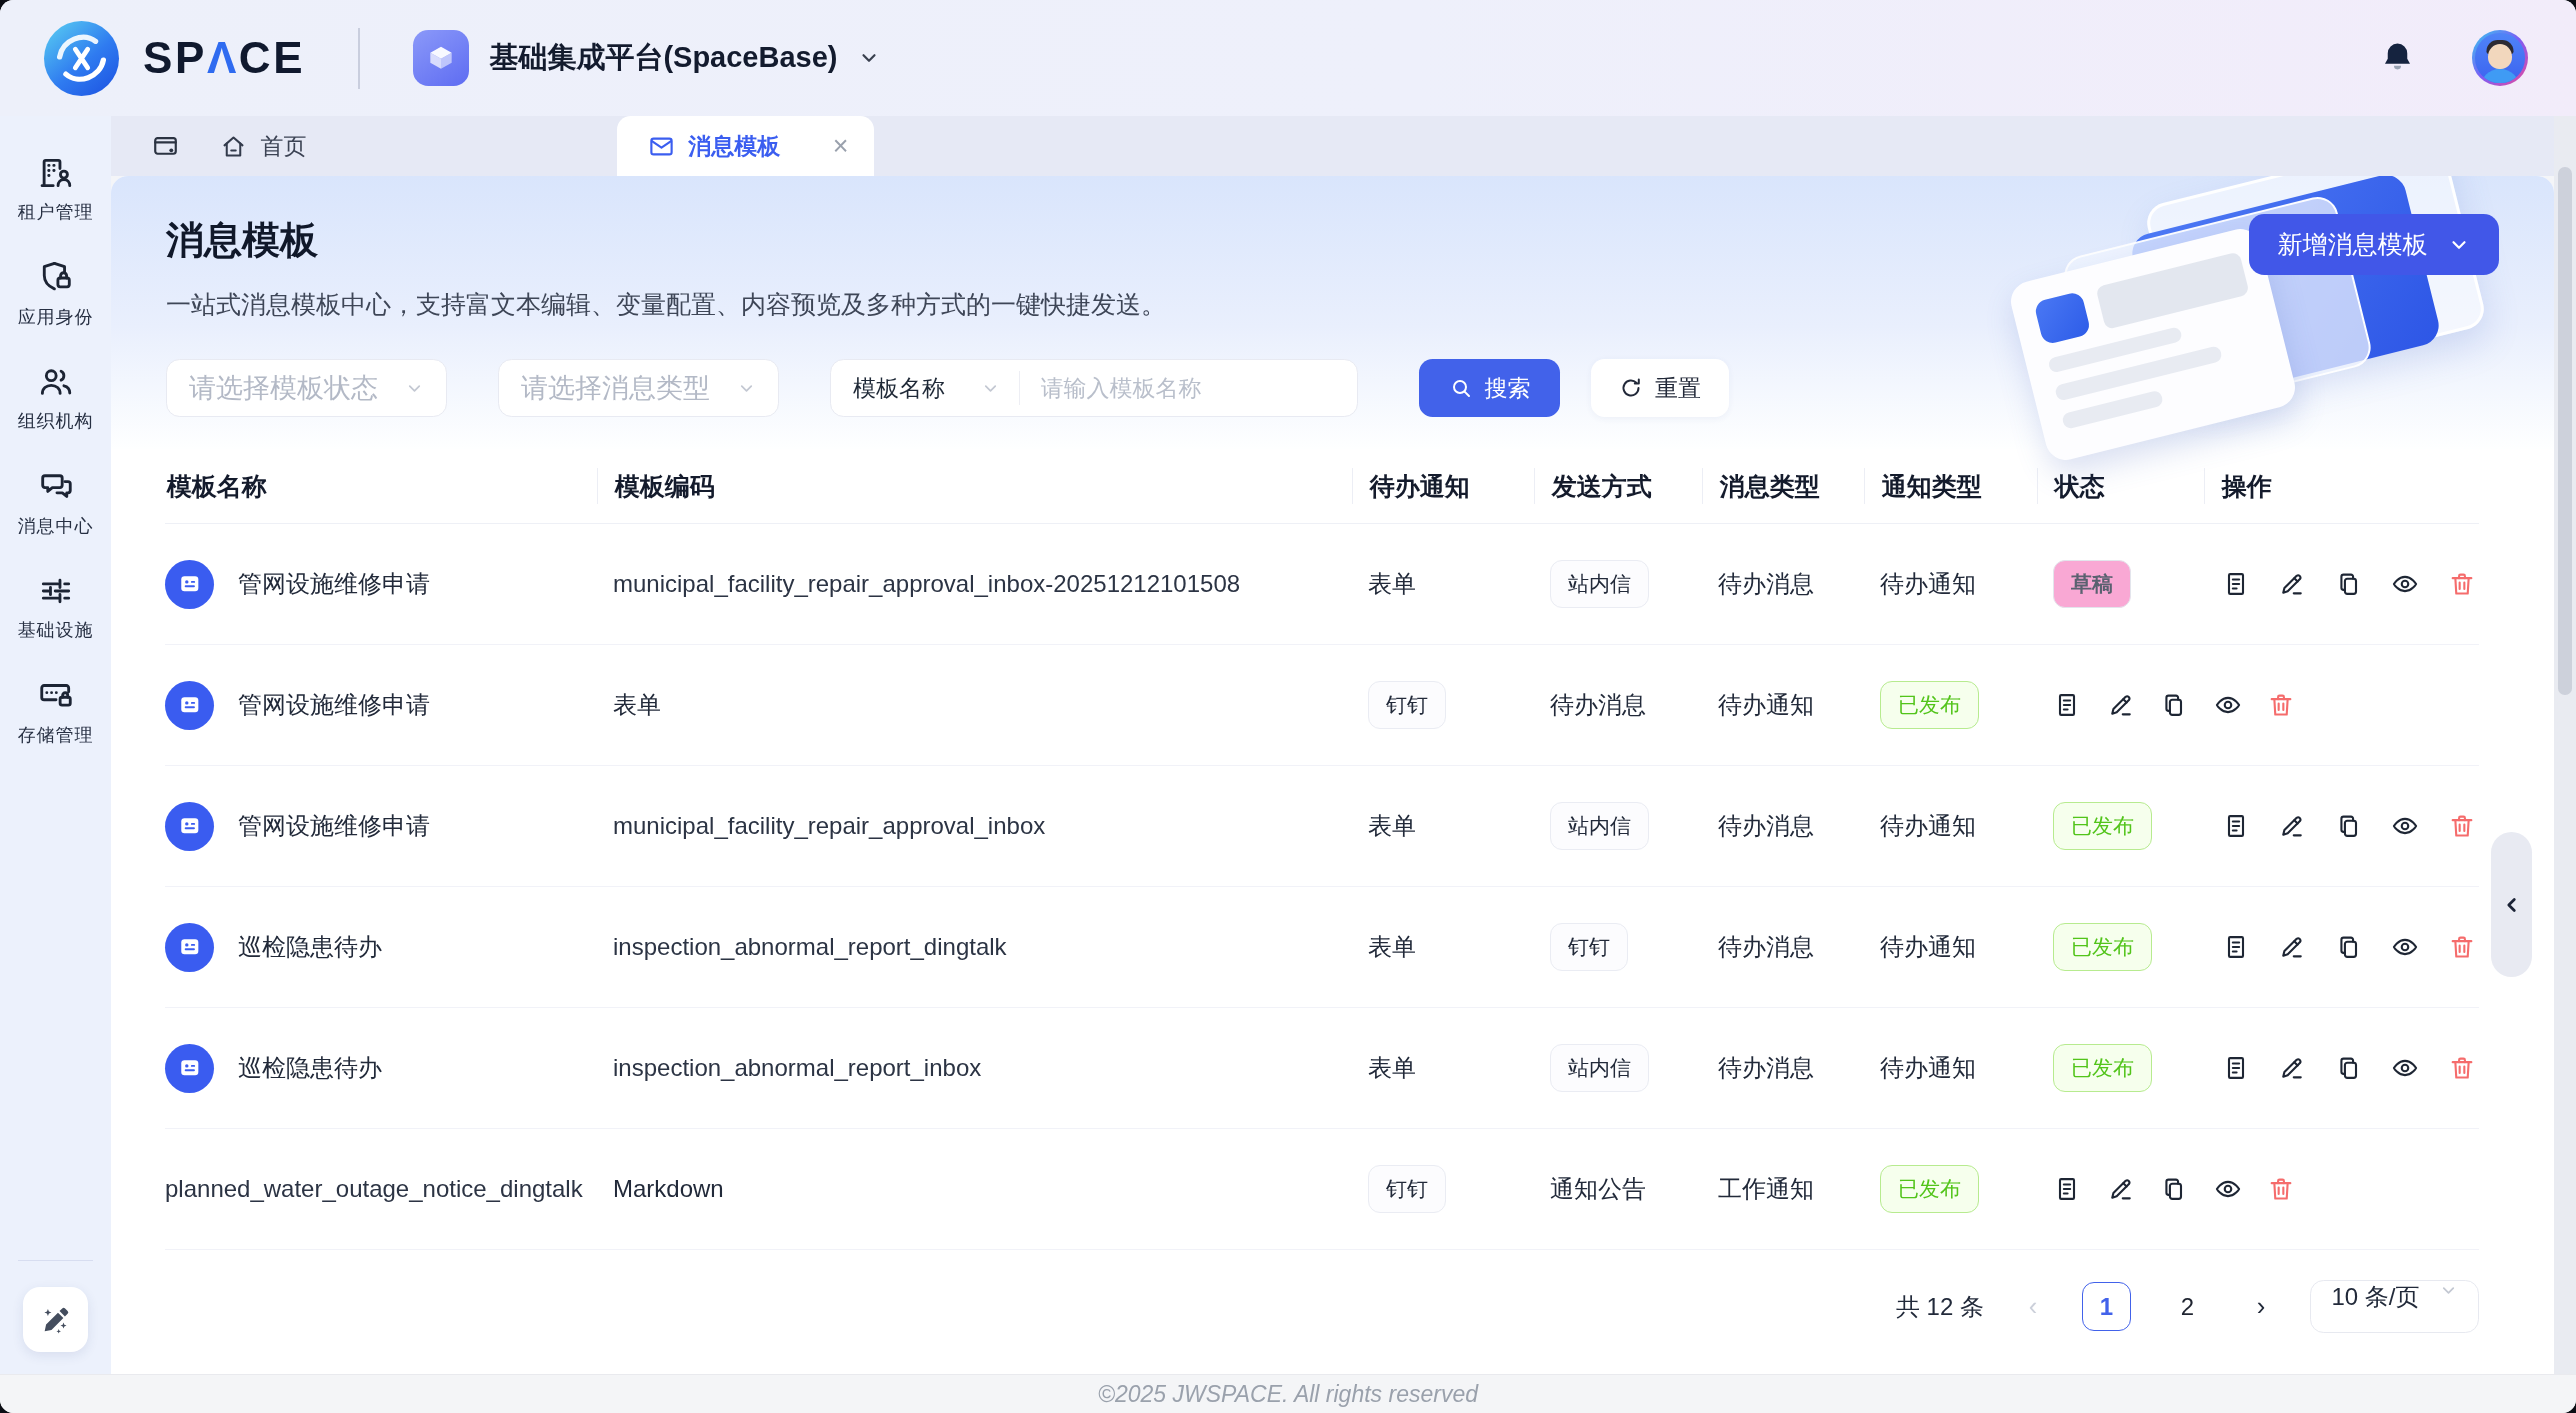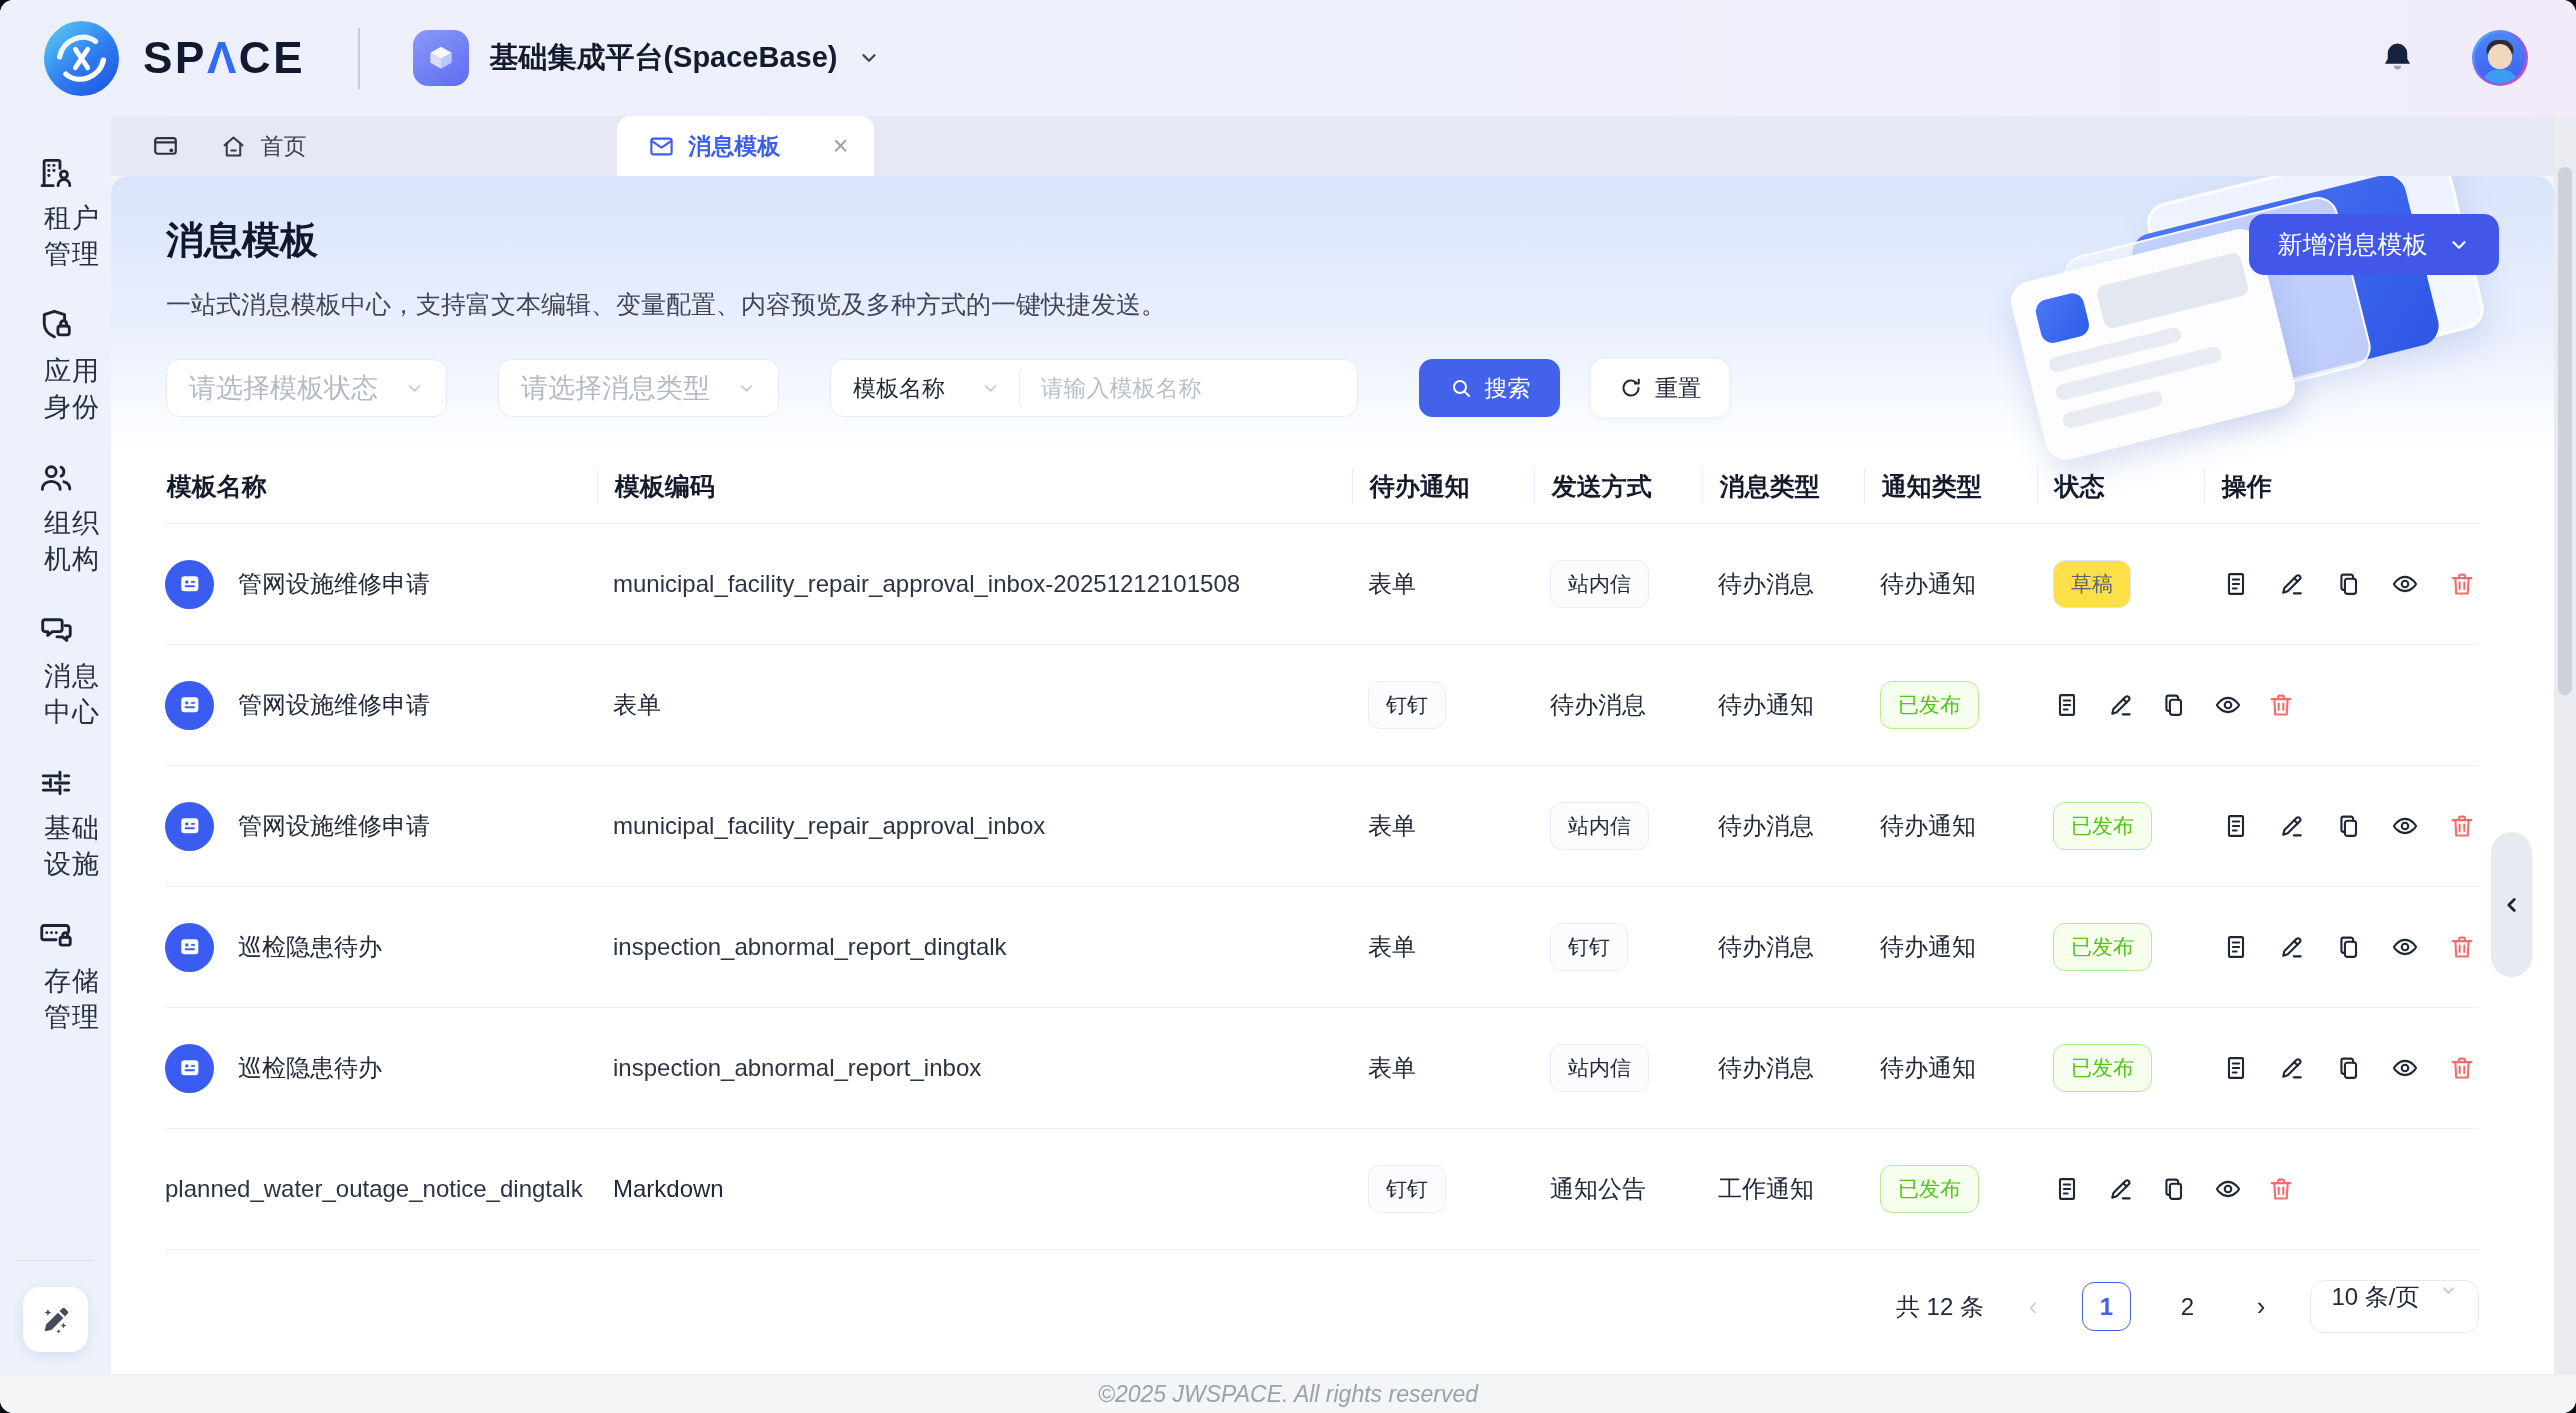--- a/index.html
+++ b/index.html
@@ -34,21 +34,21 @@
                  border-radius:19px 19px 0 0; background:#3f9bf4; }
 
   
   .shell { flex:1; display:flex; min-height:0; position:relative; }
 
   
   .sidebar { width:111px; flex:0 0 111px; background:#ecf1fc; display:flex; flex-direction:column; align-items:center;
              padding:20.5px 0 22px; }
   .side-item { display:flex; flex-direction:column; align-items:center; gap:8.5px; padding:17px 0; cursor:pointer; width:100%; }
   .side-item svg { width:38px; height:38px; color:#1c2434; }
-  .side-label { font-size:27px; color:#273043; letter-spacing:0.9px;margin-left:44px; }
+  .side-label { font-size:18px; color:#273043; letter-spacing:0.9px; }
   .side-bottom { margin-top:auto; display:flex; flex-direction:column; align-items:center; width:100%; }
   .side-sep { width:75px; height:1.7px; background:#d7ddf0; margin-bottom:25.6px; }
   .magic-btn { width:65px; height:65px; border-radius:17px; background:#ffffff; box-shadow:0 3.4px 12px rgba(40,60,120,.10);
                display:flex; align-items:center; justify-content:center; cursor:pointer; }
   .magic-btn svg { width:34px; height:34px; color:#444d5e; }
 
   
   .main { flex:1; display:flex; flex-direction:column; min-width:0; position:relative; padding-right:22px; }
   .tabbar { height:60px; flex:0 0 60px; background:#e6e9f5; display:flex; align-items:flex-end; padding-left:29px; }
   .tabbar-inner { display:flex; align-items:center; height:60px; }
@@ -113,21 +113,21 @@
   .cell { font-size:24px; color:#222a3a; }
   .cell-name { display:flex; align-items:center; gap:24px; }
   .row-icon { width:49px; height:49px; border-radius:50%; display:flex; align-items:center; justify-content:center; flex:0 0 49px; }
   .icon-card { background:#3a5cf0; }
   .icon-speaker { background:#f4b41f; }
   .row-icon svg { width:25.6px; height:25.6px; color:#ffffff; }
   .cell-code { color:#2c3444; }
   .tag { display:inline-flex; align-items:center; height:48px; padding:0 17px; border-radius:12px; font-size:21px;
          background:#fcfcfe; border:1.7px solid #eaecf3; color:#222a3a; }
   .st { display:inline-flex; align-items:center; height:48px; padding:0 17px; border-radius:12px; font-size:21px; }
-  .st-draft { color:#5a6170; background:#fde047; border:1.7px solid #e3e5ec; }
+  .st-draft { color:#5a6170; background:#f9a8d4; border:1.7px solid #e3e5ec;font-weight:bold; }
   .st-pub { color:#52c41a; background:#f6ffed; border:1.7px solid #b7eb8f; }
   .cell-actions { display:flex; align-items:center; gap:25.6px; }
   .act { width:31px; height:31px; display:flex; align-items:center; justify-content:center; cursor:pointer; color:#1e2634; }
   .act svg { width:28px; height:28px; }
   .act-delete { color:#f56c6c; }
 
   
   .pagination { display:flex; align-items:center; justify-content:flex-end; gap:32px; padding:0 75px 0 0; height:113px; }
   .pg-total { font-size:24px; color:#222a3a; }
   .pg-arrow { font-size:25.6px; display:flex; align-items:center; justify-content:center; width:34px; height:34px; cursor:pointer; }

